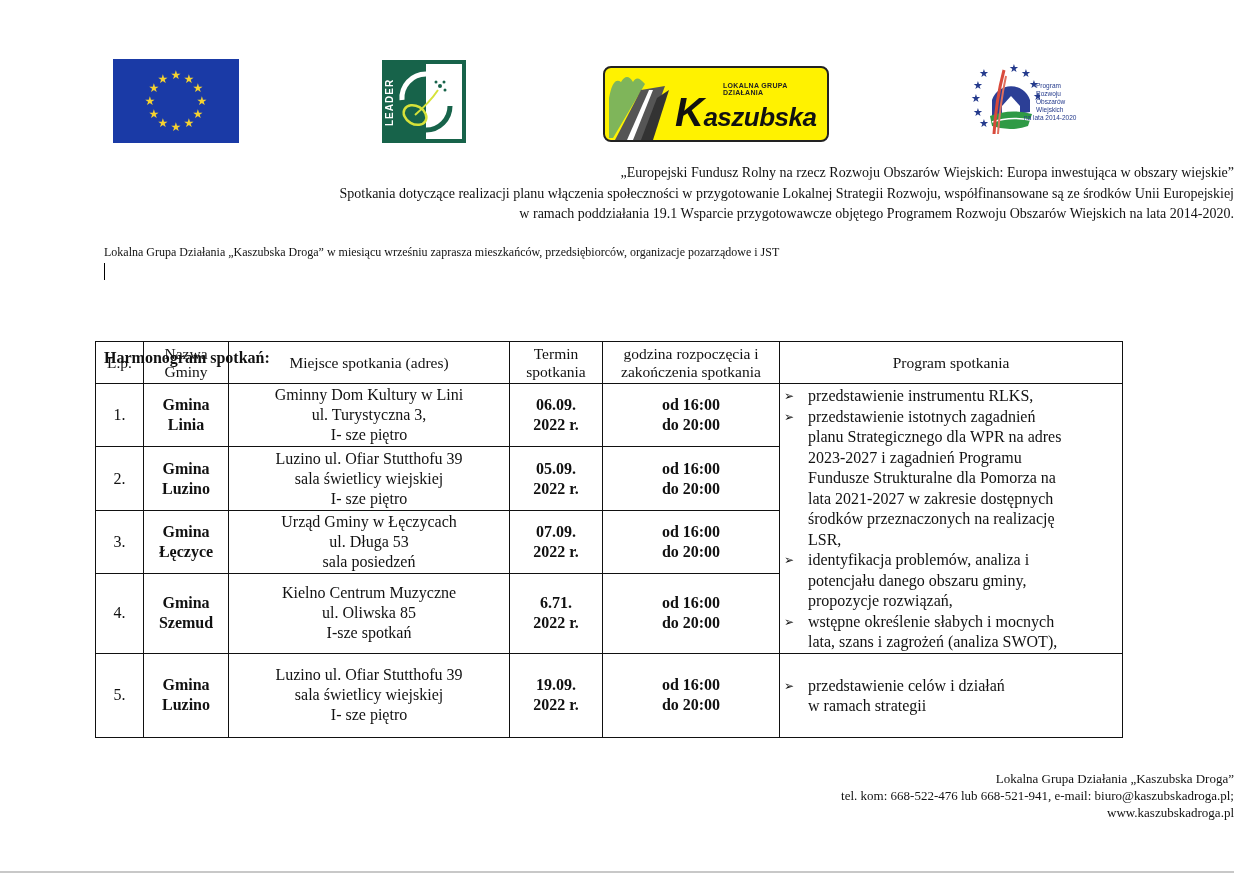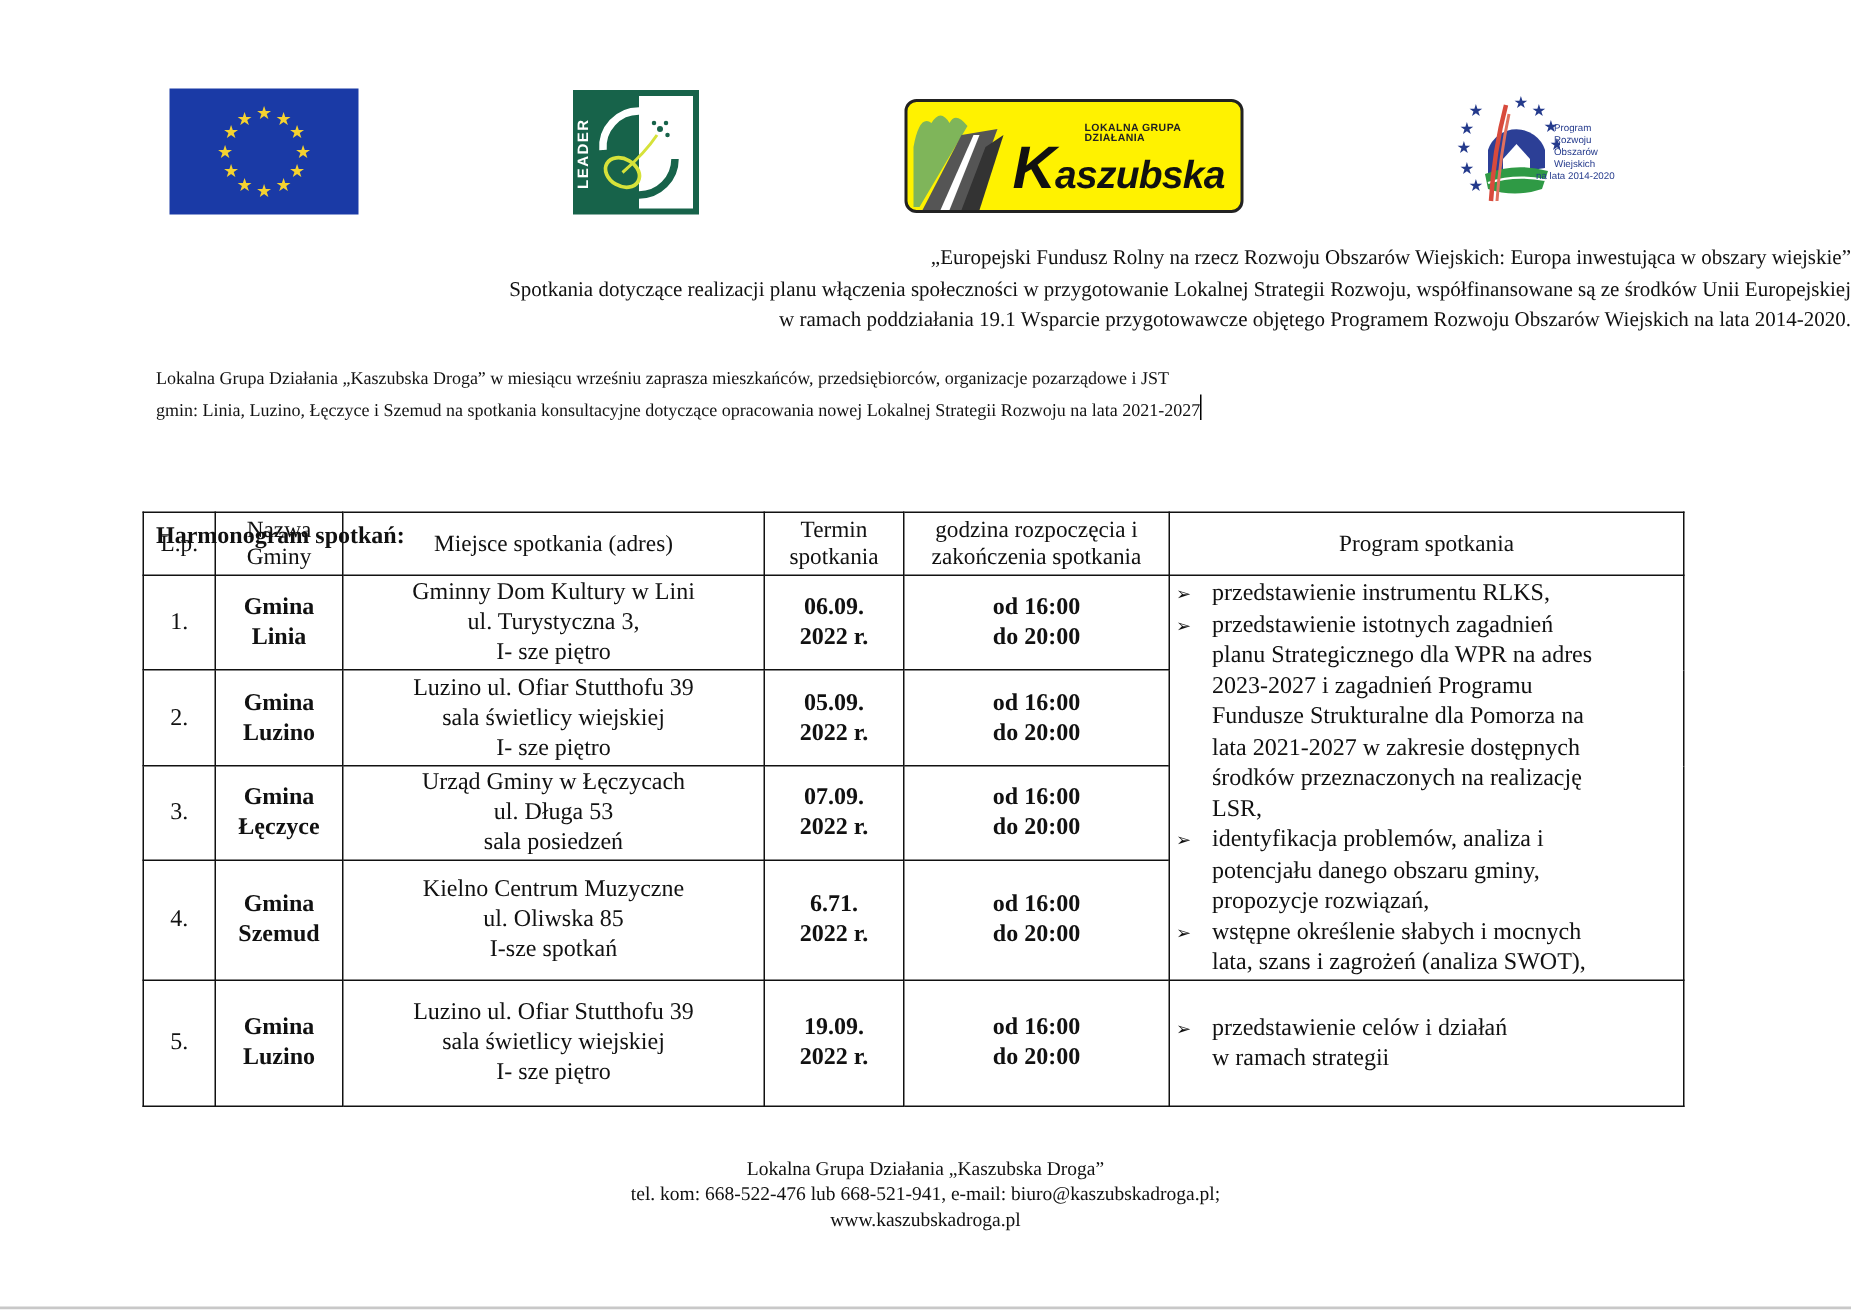--- a/index.html
+++ b/index.html
@@ -37,21 +37,21 @@
   table.sched th, table.sched td { border: 1.6px solid #111; text-align: center; vertical-align: middle;
        padding: 0; line-height: 20px; font-weight: normal; }
   table.sched th { font-size: 15.5px; line-height: 18px; }
   table.sched td.b { font-weight: bold; }
   td.prog { text-align: left !important; vertical-align: top !important; padding: 2px 6px 0 28px !important; }
   td.prog.last { vertical-align: middle !important; }
   ul.arrows { list-style: none; margin: 0; padding: 0; }
   ul.arrows li { position: relative; padding-left: 0; line-height: 20.5px; }
   ul.arrows li .arr { position: absolute; left: -24px; top: 0; font-size: 12px; }
 
-  .footer { left: 0; top: 770px; width: 1234px; text-align: center; font-size: 13px; line-height: 17px; }
+  .footer { left: 0; top: 770px; width: 1234px; text-align: right; font-size: 13px; line-height: 17px; }
   .bottom-line { left: 0; top: 871px; width: 1234px; height: 2px; background: #c8c8c8; }
 </style>
 </head>
 <body>
 
 <div class="abs logo-eu">
   <svg width="126" height="84" viewBox="0 0 126 84">
     <g fill="#f5d230" font-size="12" text-anchor="middle" font-family="DejaVu Sans, sans-serif">
       <text x="63" y="20">★</text>
       <text x="76" y="24">★</text>
@@ -125,21 +125,21 @@
 </div>
 
 <div class="abs center-block" style="top:163px">
   <div>„Europejski Fundusz Rolny na rzecz Rozwoju Obszarów Wiejskich: Europa inwestująca w obszary wiejskie”</div>
   <div>Spotkania dotyczące realizacji planu włączenia społeczności w przygotowanie Lokalnej Strategii Rozwoju, współfinansowane są ze środków Unii Europejskiej</div>
   <div>w ramach poddziałania 19.1 Wsparcie przygotowawcze objętego Programem Rozwoju Obszarów Wiejskich na lata 2014-2020.</div>
 </div>
 
 <div class="abs intro">
   <div>Lokalna Grupa Działania „Kaszubska Droga” w miesiącu wrześniu zaprasza mieszkańców, przedsiębiorców, organizacje pozarządowe i JST</div>
-  <div><span>gmin: Linia, Luzino, Łęczyce i Szemud na spotkania konsultacyjne dotyczące opracowania nowej Lokalnej Strategii Rozwoju na lata 2021-2027</span><span class="cursor"></span></div>
+  <div><span class="cursor"></span></div>
 </div>
 
 <div class="abs harm">Harmonogram spotkań:</div>
 
 <table class="sched">
   <colgroup>
     <col style="width:48px">
       <col style="width:85px">
       <col style="width:281px">
     <col style="width:93px">

